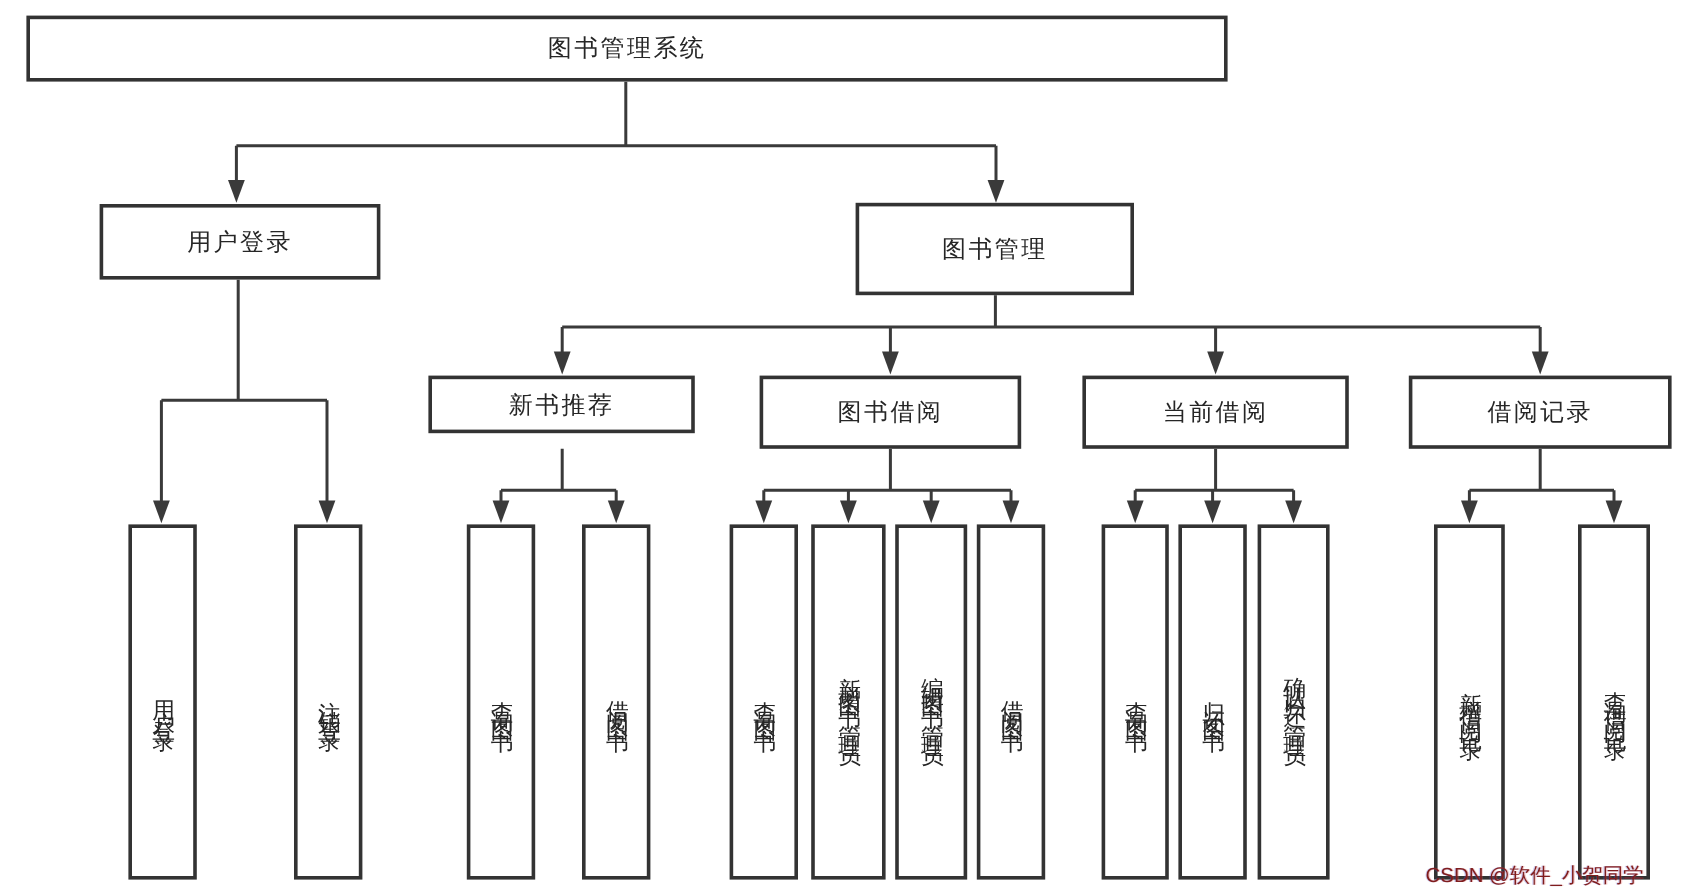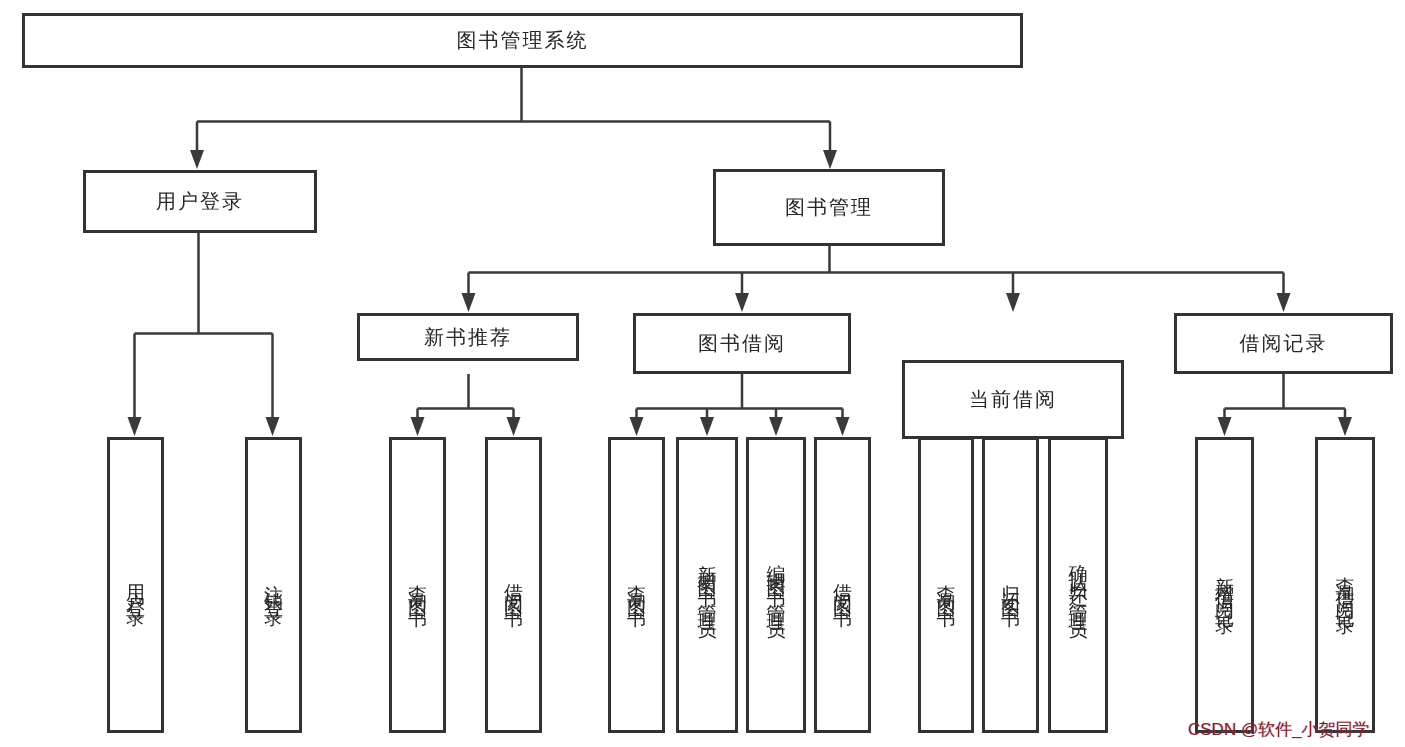--- a/index.html
+++ b/index.html
@@ -117,21 +117,21 @@
   <div class="box" style="left:713px; top:169px; width:232px; height:77px;">
     <span class="hlabel">图书管理</span>
   </div>
 
   <div class="box" style="left:357px; top:313px; width:222px; height:48px;">
     <span class="hlabel">新书推荐</span>
   </div>
   <div class="box" style="left:633px; top:313px; width:218px; height:61px;">
     <span class="hlabel">图书借阅</span>
   </div>
-  <div class="box" style="left:902px; top:313px; width:222px; height:79px;margin-top:47px;">
+  <div class="box" style="left:902px; top:313px; width:222px; height:61px;">
     <span class="hlabel">当前借阅</span>
   </div>
   <div class="box" style="left:1174px; top:313px; width:219px; height:61px;">
     <span class="hlabel">借阅记录</span>
   </div>
 
   <div class="box leaf" style="left:107px; width:57px;">
     <span class="vtext">用户登录</span>
   </div>
   <div class="box leaf" style="left:245px; width:57px;">

